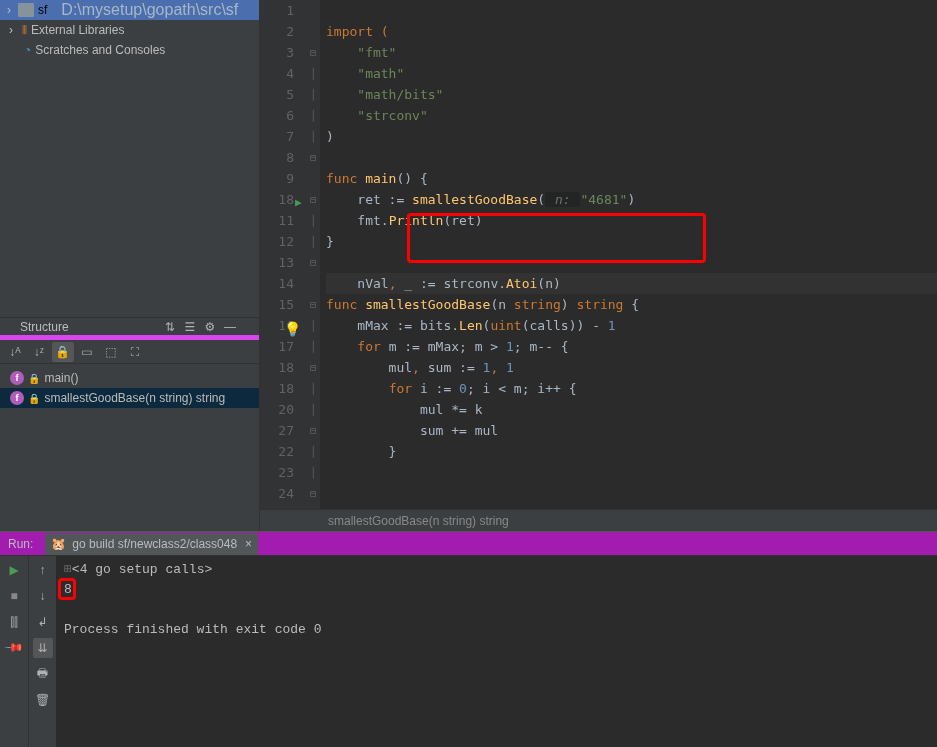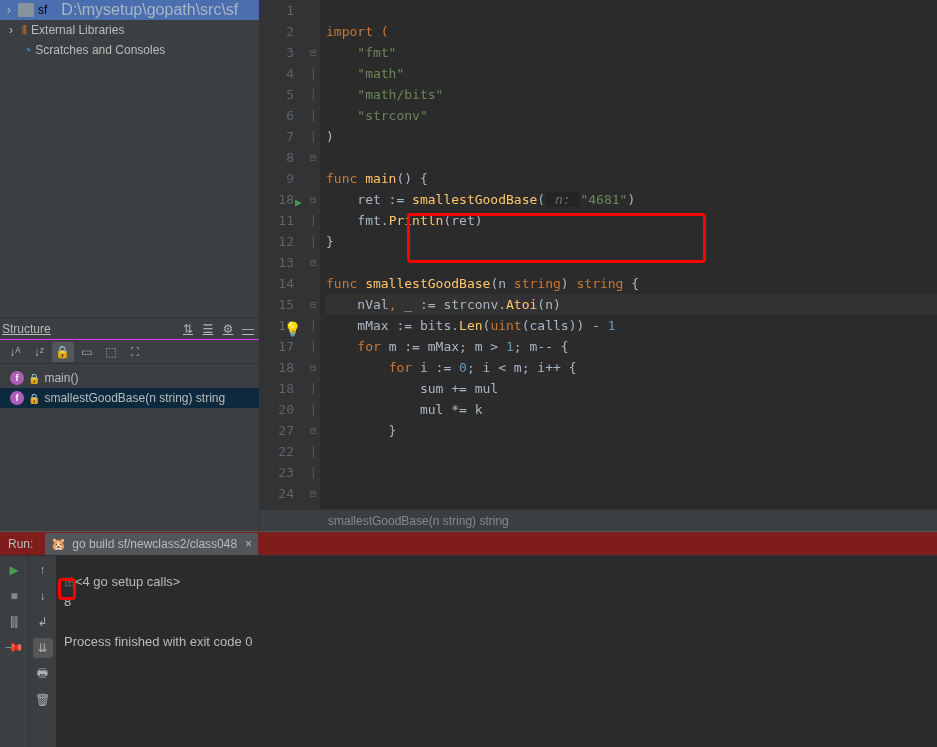--- a/index.html
+++ b/index.html
@@ -18,21 +18,21 @@
 .project-tree { height: 318px; border-bottom: 1px solid #323232; }
 .project-header { background: #4b6eaf; height: 20px; display: flex; align-items: center; padding: 0 4px; color: #bbbbbb; }
 .chev { width: 10px; text-align: center; color: #bbbbbb; cursor: pointer; }
 .folder-icon { width: 16px; height: 14px; background: #87939a; border-radius: 1px; margin: 0 4px; }
 .proj-name { color: #000000; font-weight: normal; margin-right: 14px; }
 .proj-path { color: #a8b7c5; font-size: 16px; text-align: center; }
 .tree-row { height: 20px; display: flex; align-items: center; padding-left: 6px; color: #bbbbbb; }
 .tree-row .chev { margin-right: 2px; }
 .lib-icon { display: inline-block; margin: 0 4px; }
 .structure-panel { flex: 1; display: flex; flex-direction: column; }
-.structure-header { height: 22px; display: flex; align-items: center; padding: 0 2px; border-bottom: 1px solid #d946ef; color: #bbbbbb; text-decoration: underline; }
+.structure-header { height: 22px; display: flex; align-items: center; padding: 0 20px; border-bottom: 5px solid #d946ef; color: #bbbbbb; }
 .structure-header .title { flex: 1; }
 .structure-header .tb-icon { width: 18px; height: 18px; display: flex; align-items: center; justify-content: center; margin-left: 2px; color: #afb1b3; cursor: pointer; }
 .structure-toolbar { height: 24px; display: flex; align-items: center; padding: 0 4px; border-bottom: 1px solid #323232; gap: 2px; }
 .structure-toolbar .tb-icon { width: 22px; height: 20px; display: flex; align-items: center; justify-content: center; color: #afb1b3; cursor: pointer; border-radius: 2px; }
 .structure-toolbar .tb-icon.active { background: #545658; }
 .struct-body { padding: 4px 0; }
 .struct-row { height: 20px; display: flex; align-items: center; padding-left: 10px; color: #bbbbbb; }
 .struct-row.sel { background: #0d293e; }
 .fn-icon { width: 14px; height: 14px; border-radius: 50%; background: #b05db9; color: #fff; font-size: 9px; display: flex; align-items: center; justify-content: center; margin-right: 4px; font-weight: bold; }
 .lock-icon { color: #c97c3c; font-size: 10px; margin-right: 4px; }
@@ -49,31 +49,31 @@
 .str { color: #6a8759; }
 .fn { color: #ffc66d; }
 .num { color: #6897bb; }
 .param { color: #707070; font-style: italic; background: #232525; padding: 0 2px; border-radius: 2px;}
 .red-box { position: absolute; border: 3px solid #ff0000; border-radius: 4px; pointer-events: none; }
 .red-box.b1 { top: 213px; left: 87px; width: 299px; height: 50px; }
 .bulb { position: absolute; top: 319px; left: 24px; color: #ffc66d; font-size: 14px; }
 .run-arrow { position: absolute; top: 192px; left: 35px; color: #499c54; font-size: 11px; }
 .crumbs { height: 22px; background: #3c3f41; display: flex; align-items: center; padding-left: 68px; color: #888; font-size: 12px; border-top: 1px solid #323232;}
 .bottom-pane { flex: 1; display: flex; flex-direction: column; background: #2b2b2b; border-top: 1px solid #555; }
-.run-header { height: 24px; background: #7f1d1d; display: flex; align-items: center; padding: 0 8px; border-bottom: 1px solid #323232; }
+.run-header { height: 24px; background: #a21caf; display: flex; align-items: center; padding: 0 8px; border-bottom: 1px solid #323232; }
 .run-label { color: #bbbbbb; margin-right: 12px; }
 .run-tab { display: flex; align-items: center; height: 22px; padding: 0 6px; background: #515658; border-radius: 2px 2px 0 0; color: #bbbbbb; }
 .run-tab .close { margin-left: 8px; color: #bbbbbb; cursor: pointer; }
 .run-body { flex: 1; display: flex; }
 .run-gutter1 { width: 28px; background: #3c3f41; display: flex; flex-direction: column; align-items: center; padding-top: 4px; gap: 6px; }
 .run-gutter2 { width: 28px; background: #3c3f41; border-left: 1px solid #323232; display: flex; flex-direction: column; align-items: center; padding-top: 4px; gap: 6px; }
 .rg-icon { width: 20px; height: 20px; display: flex; align-items: center; justify-content: center; color: #afb1b3; cursor: pointer; border-radius: 2px; }
 .rg-icon.play { color: #499c54; }
 .rg-icon.active { background: #545658; }
-.console { flex: 1; font-family: Liberation Sans, sans-serif; font-size: 13px; line-height: 20px; padding: 16px 8px; color: #bbbbbb; position: relative; }
+.console { flex: 1; font-family: Liberation Mono, monospace; font-size: 13px; line-height: 20px; padding: 4px 8px; color: #bbbbbb; position: relative; }
 .console .fold-mark { color: #606366; }
 .red-box.b2 { position: absolute; top: 22px; left: 2px; width: 18px; height: 22px; }
 </style>
 </head>
 <body>
 
 <div class="top-pane">
   <div class="left-panel">
     <div class="project-tree">
       <div class="project-header">
@@ -187,27 +187,28 @@
         <div class="code-line"><span class="str">    "math"</span></div>
         <div class="code-line"><span class="str">    "math/bits"</span></div>
         <div class="code-line"><span class="str">    "strconv"</span></div>
         <div class="code-line"><span>)</span></div>
         <div class="code-line"></div>
         <div class="code-line"><span class="kw">func </span><span class="fn">main</span><span>() {</span></div>
         <div class="code-line"><span>    ret := </span><span class="fn">smallestGoodBase</span><span>(</span><span class="param"> n: </span><span class="str">"4681"</span><span>)</span></div>
         <div class="code-line"><span>    fmt.</span><span class="fn">Println</span><span>(ret)</span></div>
         <div class="code-line"><span>}</span></div>
         <div class="code-line"></div>
+        <div class="code-line hl"><span>    nVal</span><span class="kw">, </span><span>_</span><span> := strconv.</span><span class="fn">Atoi</span><span>(n)</span></div>
         <div class="code-line"><span class="kw">func </span><span class="fn">smallestGoodBase</span><span>(n </span><span class="kw">string</span><span>) </span><span class="kw">string</span><span> {</span></div>
-        <div class="code-line hl"><span>    nVal</span><span class="kw">, </span><span>_</span><span> := strconv.</span><span class="fn">Atoi</span><span>(n)</span></div>
         <div class="code-line"><span>    mMax := bits.</span><span class="fn">Len</span><span>(</span><span class="kw">uint</span><span>(calls)) - </span><span class="num">1</span></div>
         <div class="code-line"><span>    </span><span class="kw">for </span><span>m := mMax; m &gt; </span><span class="num">1</span><span>; m-- {</span></div>
+        <div class="code-line"><span>        mul</span><span class="kw">, </span><span>sum</span><span> := </span><span class="num">1</span><span class="kw">, </span><span class="num">1</span></div>
         <div class="code-line"><span>        </span><span class="kw">for </span><span>i := </span><span class="num">0</span><span>; i &lt; m; i++ {</span></div>
+        <div class="code-line"><span>            mul *= k</span></div>
         <div class="code-line"><span>            sum += mul</span></div>
-        <div class="code-line"><span>            mul *= k</span></div>
         <div class="code-line"><span>        }</span></div>
       </div>
     </div>
     <div class="crumbs">
       <span>smallestGoodBase(n string) string</span>
     </div>
   </div>
 </div>
 
 <div class="bottom-pane">

